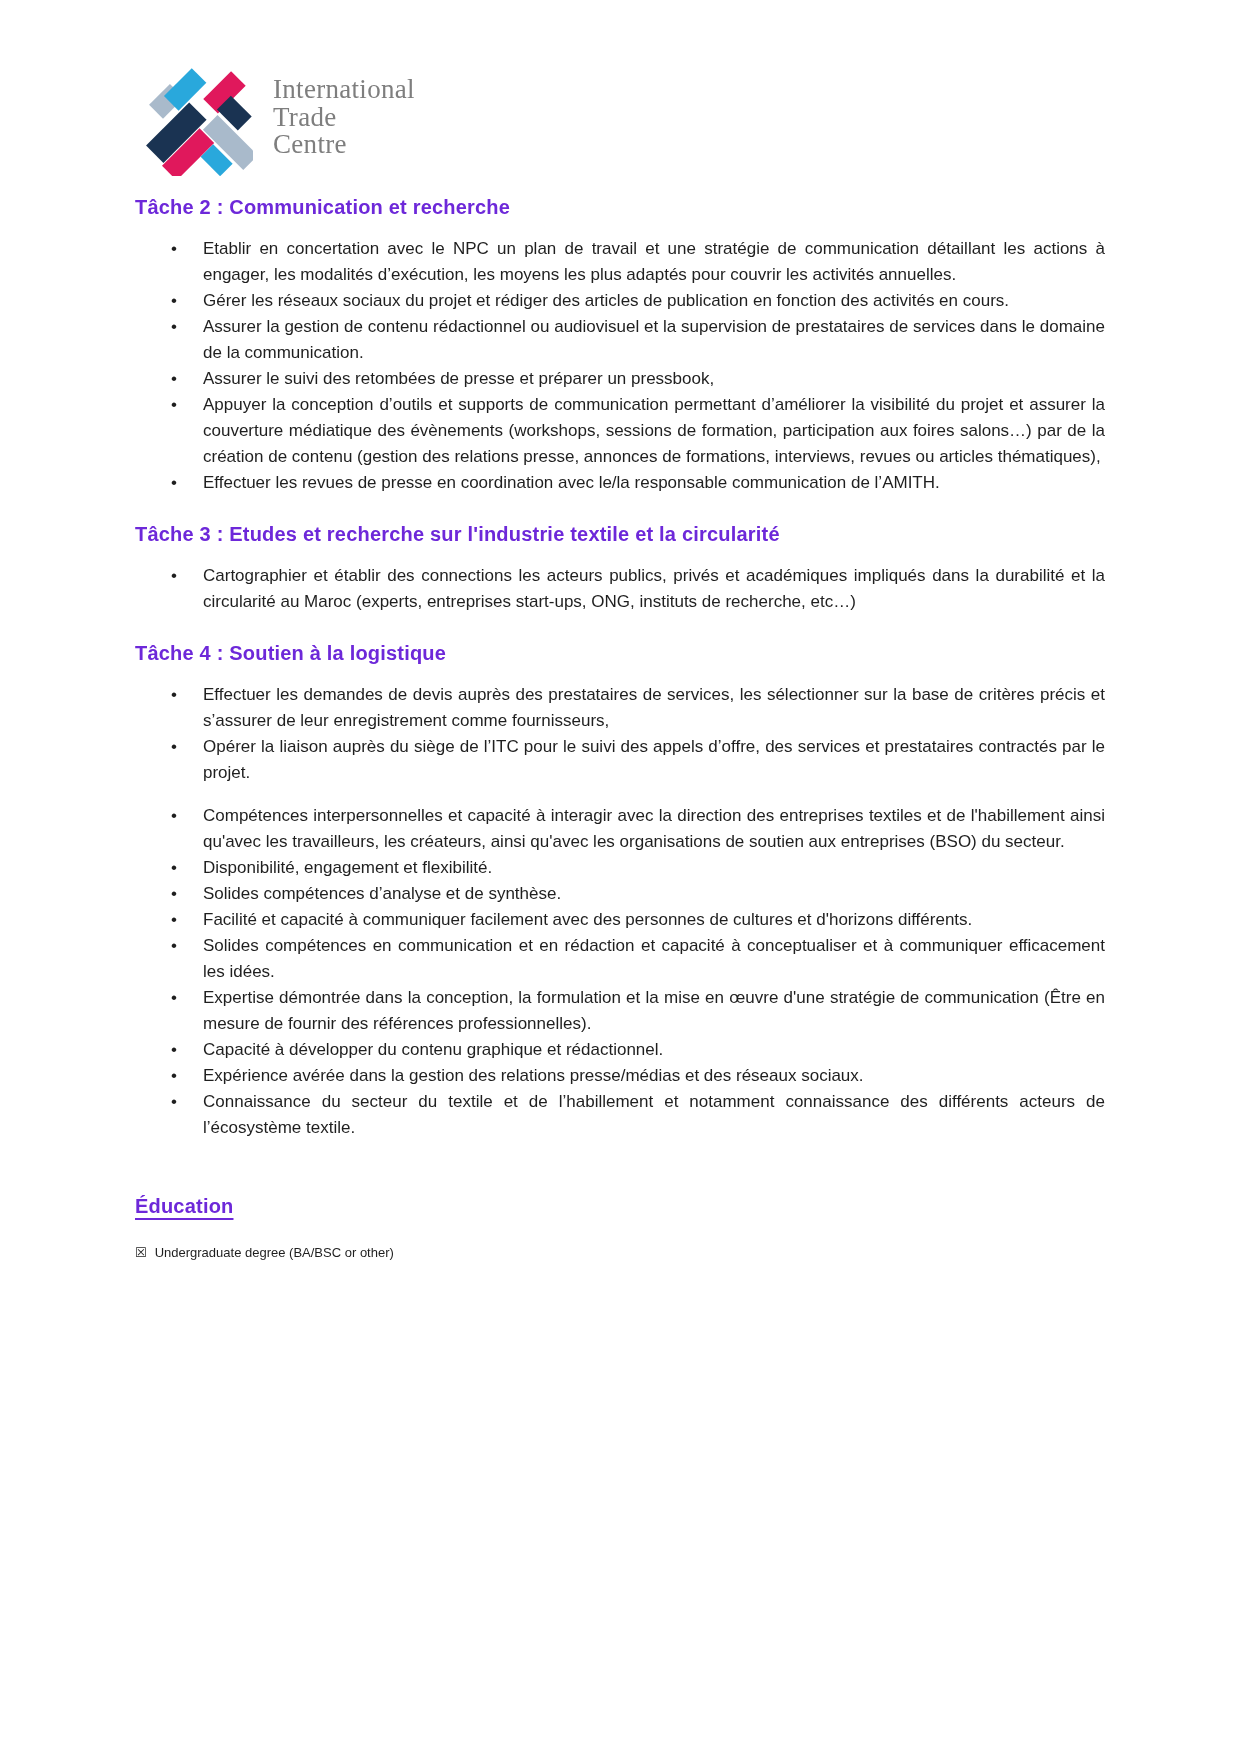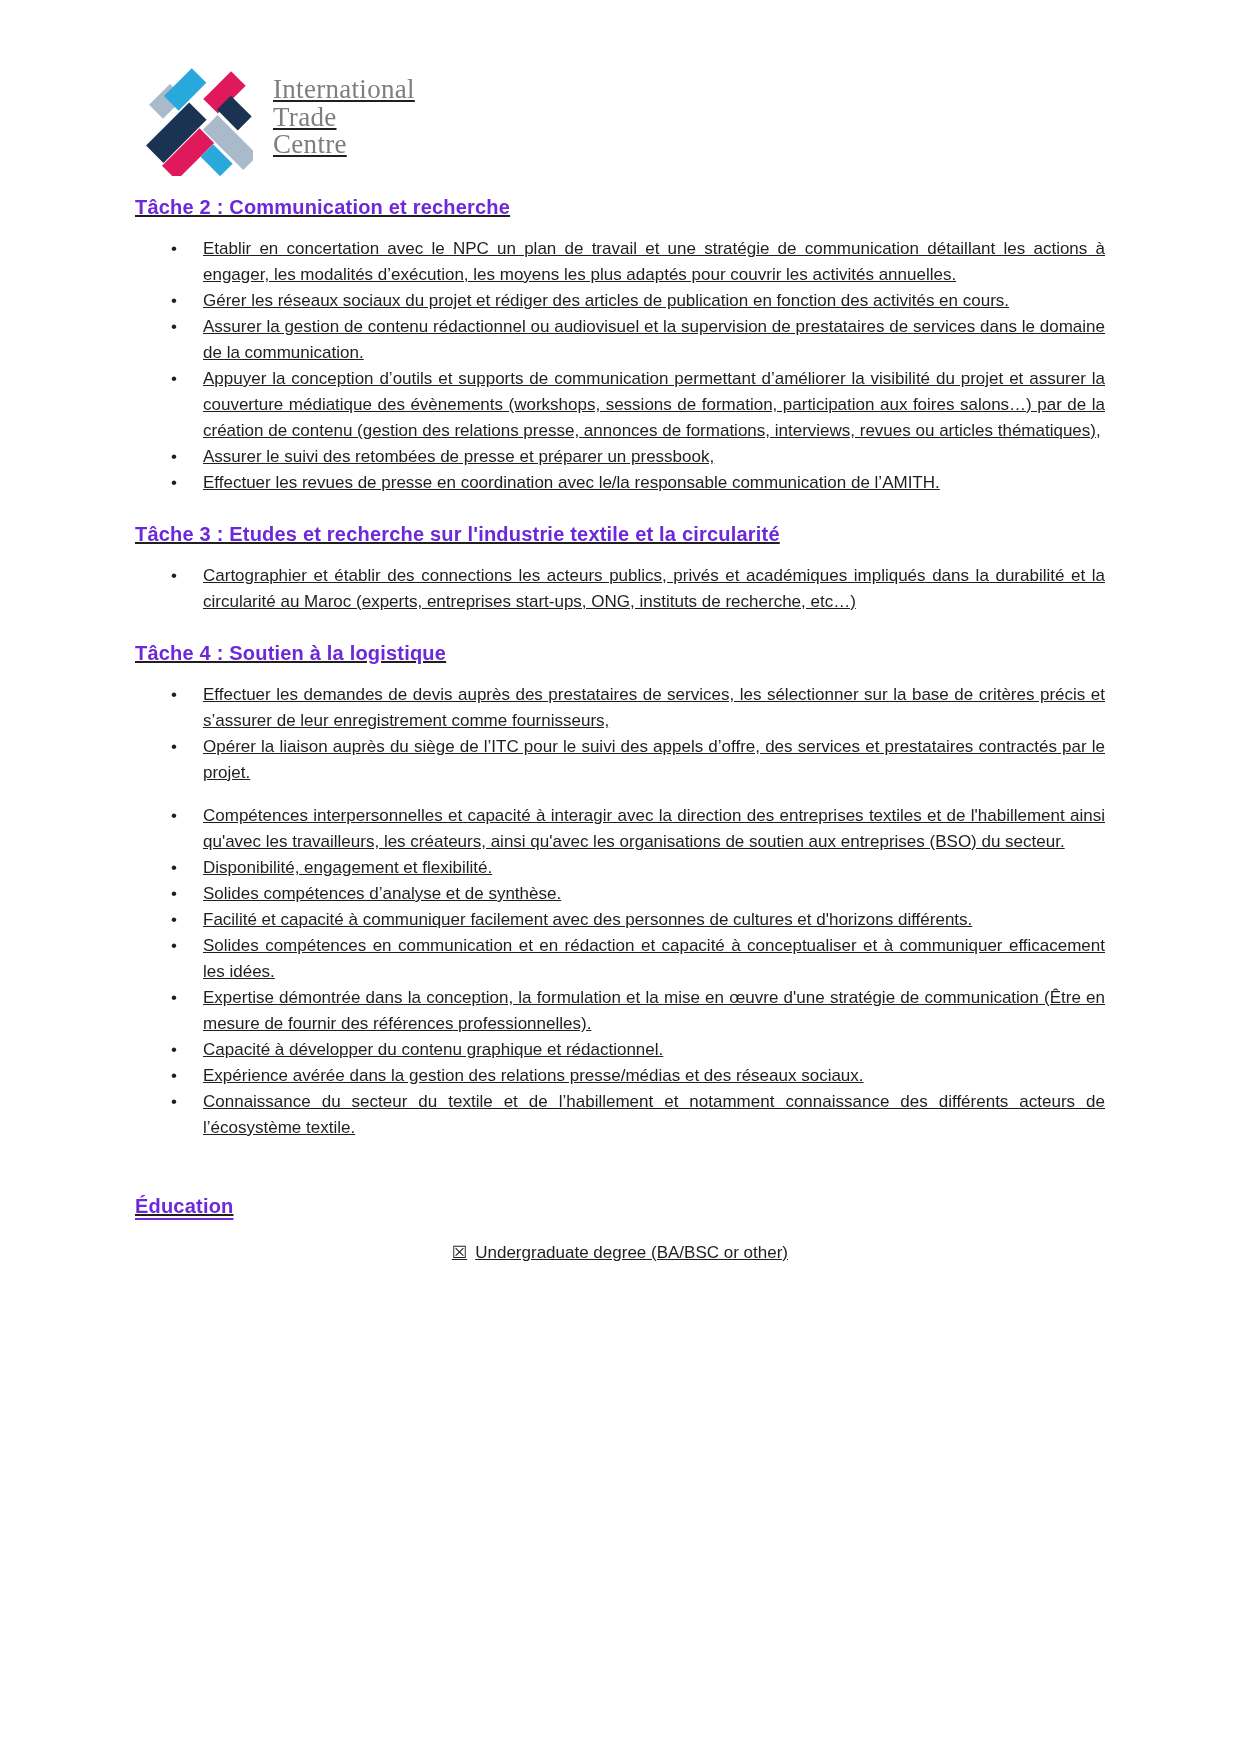--- a/index.html
+++ b/index.html
@@ -1,19 +1,19 @@
 <!DOCTYPE html>
 <html><head>
 <meta charset="utf-8">
 <style>
   html, body { margin:0; padding:0; background:#e8e8e8; }
   .page {
     width:1241px; height:1755px; margin:0 auto; background:#ffffff;
     font-family:"Liberation Sans","DejaVu Sans",sans-serif; color:#1f1f1f;
-    overflow:hidden; box-sizing:border-box;text-decoration:underline;
+    overflow:hidden; box-sizing:border-box;
   }
   .content { padding:58px 136px 40px 135px; }
 
   
   .logo-row { display:flex; align-items:flex-start; }
   .logo-icon { width:118px; height:118px; flex:0 0 auto; }
   .wordmark {
     margin:18px 0 0 20px;
     font-family:"Liberation Serif","DejaVu Serif",serif;
     font-size:27px; line-height:27.5px; color:#7e7e7e; letter-spacing:0.3px;
@@ -33,21 +33,21 @@
   .bullets { list-style:none; margin:17px 0 0 0; padding:0; }
   .bullets li {
     position:relative; padding-left:68px; font-size:17px; line-height:26px;
     text-align:justify;
   }
   .bullets li::before {
     content:"\2022"; position:absolute; left:36px; top:0;
     font-size:17px; line-height:26px; color:#1f1f1f;
   }
 
-  .edu-line { margin:22px 0 0 0; font-size:17px; line-height:26px;text-align:center; }
+  .edu-line { margin:22px 0 0 0; font-size:13px; line-height:26px; }
   .edu-line .cb { margin-right:8px; }
 </style>
 </head>
 <body>
 
 <div class="page">
   <div class="content">
 
     <header class="logo-row">
       <svg class="logo-icon" viewBox="0 0 120 120" aria-hidden="true">
@@ -70,22 +70,22 @@
     </header>
 
     <main>
       <div id="sections">
   <section>
     <h2 class="section-heading">Tâche 2 : Communication et recherche</h2>
     <ul class="bullets">
               <li>Etablir en concertation avec le NPC un plan de travail et une stratégie de communication détaillant les actions à engager, les modalités d’exécution, les moyens les plus adaptés pour couvrir les activités annuelles.</li>
               <li>Gérer les réseaux sociaux du projet et rédiger des articles de publication en fonction des activités en cours.</li>
               <li>Assurer la gestion de contenu rédactionnel ou audiovisuel et la supervision de prestataires de services dans le domaine de la communication.</li>
+              <li>Assurer le suivi des retombées de presse et préparer un pressbook,</li>
               <li>Appuyer la conception d’outils et supports de communication permettant d’améliorer la visibilité du projet et assurer la couverture médiatique des évènements (workshops, sessions de formation, participation aux foires salons…) par de la création de contenu (gestion des relations presse, annonces de formations, interviews, revues ou articles thématiques),</li>
-              <li>Assurer le suivi des retombées de presse et préparer un pressbook,</li>
               <li>Effectuer les revues de presse en coordination avec le/la responsable communication de l’AMITH.</li>
             </ul>
   </section>
 
   <section>
     <h2 class="section-heading">Tâche 3 : Etudes et recherche sur l'industrie textile et la circularité</h2>
     <ul class="bullets">
               <li>Cartographier et établir des connections les acteurs publics, privés et académiques impliqués dans la durabilité et la circularité au Maroc (experts, entreprises start-ups, ONG, instituts de recherche, etc…)</li>
             </ul>
   </section>

